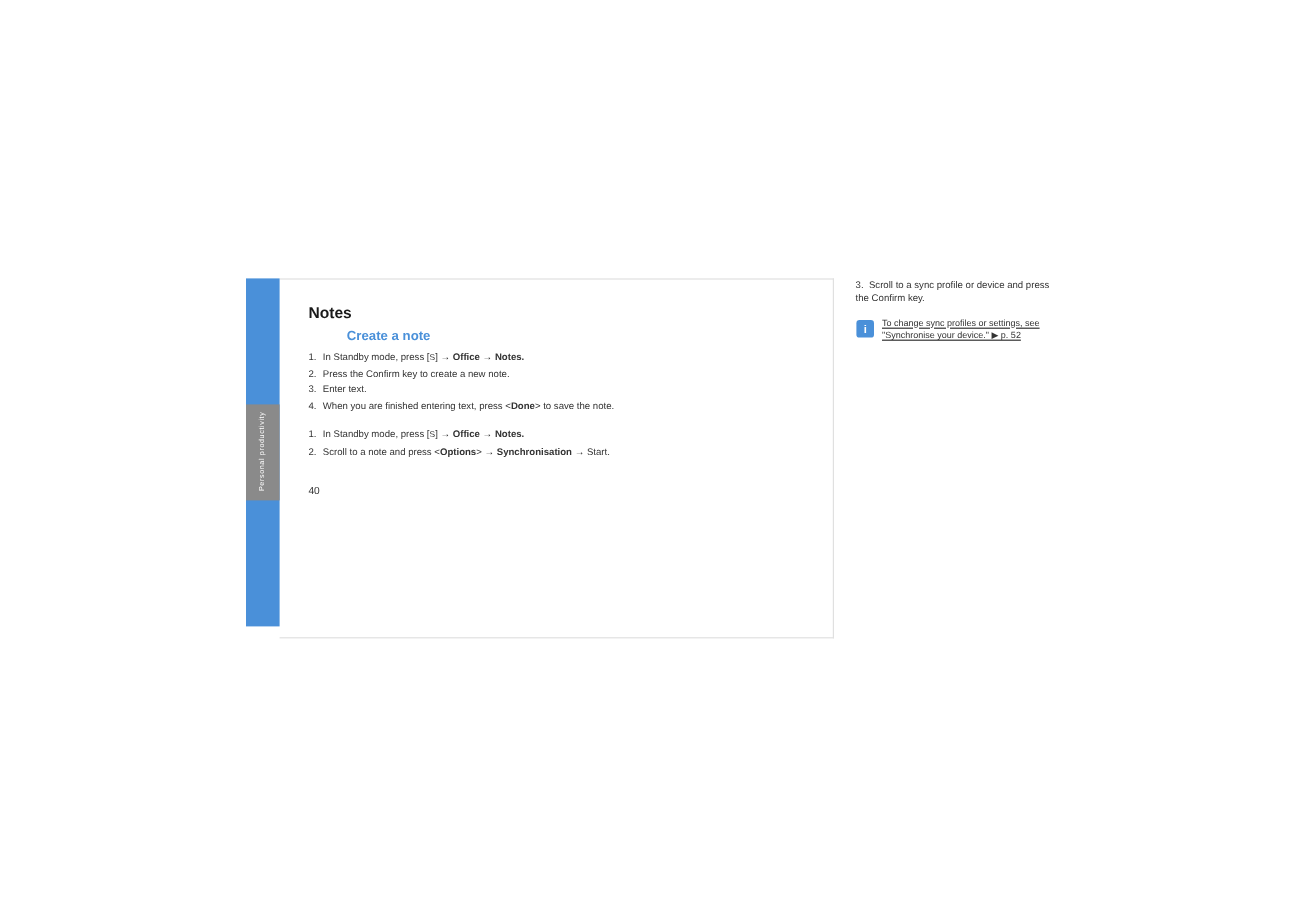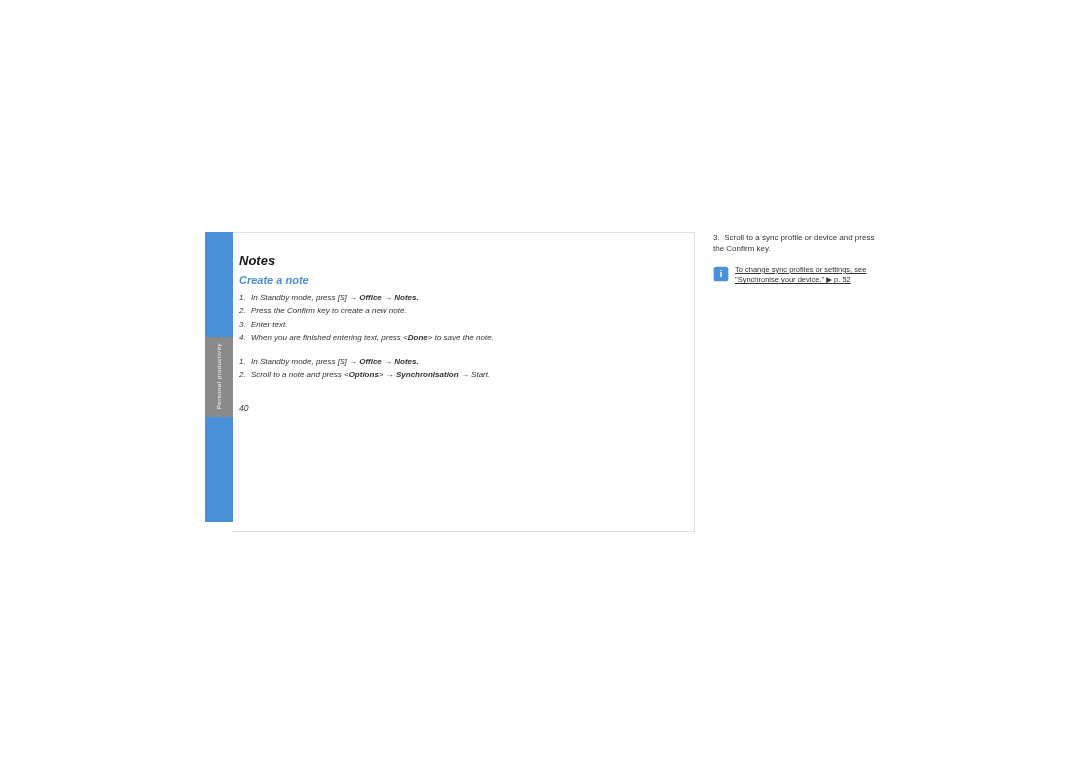--- a/index.html
+++ b/index.html
@@ -50,25 +50,24 @@
       text-orientation: mixed;
       transform: rotate(180deg);
       white-space: nowrap;
       letter-spacing: 0.5px;
     }
 
     
     .doc-content {
       flex: 1;
       background: #ffffff;
-      padding: 20px 18px 20px 6px;
+      padding: 20px 18px 20px 24px;
       border: 1px solid #e0e0e0;
       border-left: none;
       min-height: 300px;
-      font-style: italic;
     }
 
     .section-title {
       font-size: 13px;
       font-weight: bold;
       color: #1a1a1a;
       margin-bottom: 6px;
     }
 
     .section-intro {
@@ -76,20 +75,21 @@
       color: #333333;
       line-height: 1.4;
       margin-bottom: 12px;
     }
 
     .subsection-title {
       font-size: 11px;
       font-weight: bold;
       color: #4a90d9;
       margin-bottom: 6px;
+      margin-left: 32px;
     }
 
     .numbered-list {
       list-style: none;
       padding: 0;
       margin-bottom: 12px;
     }
 
     .numbered-list li {
       font-size: 8px;

